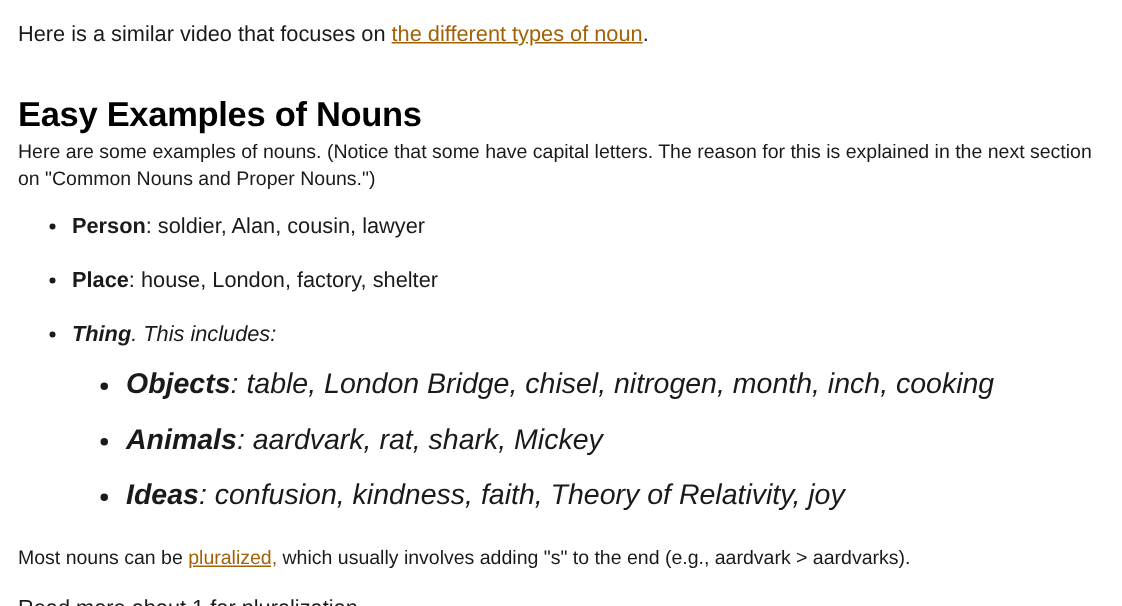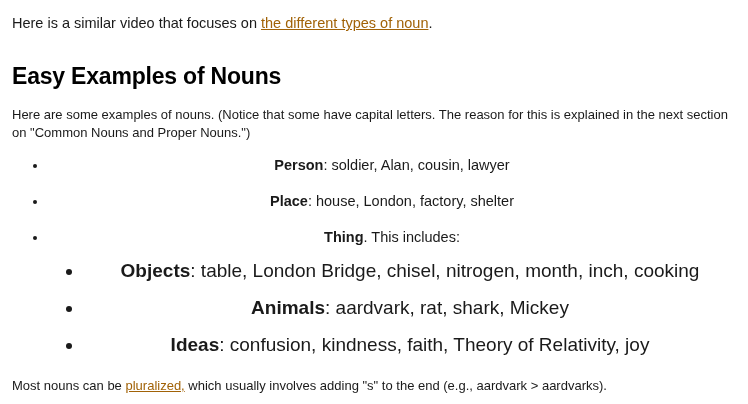--- a/index.html
+++ b/index.html
@@ -23,43 +23,43 @@
     font-size: 14.5px;
     line-height: 19px;
     margin: 4px 0 0 0;
   }
   .link {
     color: #a16207;
   }
   h2.section-title {
     font-size: 23px;
     font-weight: bold;
-    margin: 30px 0 16px 0;
+    margin: 30px 0 2px 0;
     letter-spacing: -0.2px;
     color: #000000;
   }
   .lead-para {
     font-size: 13px;
     line-height: 18px;
     margin: 0 0 0 0;
     max-width: 718px;
   }
   ul.level1 {
     list-style: disc;
     margin: 14px 0 0 0;
     padding-left: 36px;
-    text-align: center;
   }
   ul.level1 > li {
     font-size: 14.5px;
     line-height: 18px;
     margin-bottom: 18px;
   }
   ul.level1 > li:last-child {
     margin-bottom: 0;
+    font-style: italic;
   }
   ul.level2 {
     list-style: disc;
     margin: 16px 0 0 0;
     padding-left: 36px;
   }
   ul.level2 > li {
     font-size: 19px;
     line-height: 18px;
     margin-bottom: 19px;

